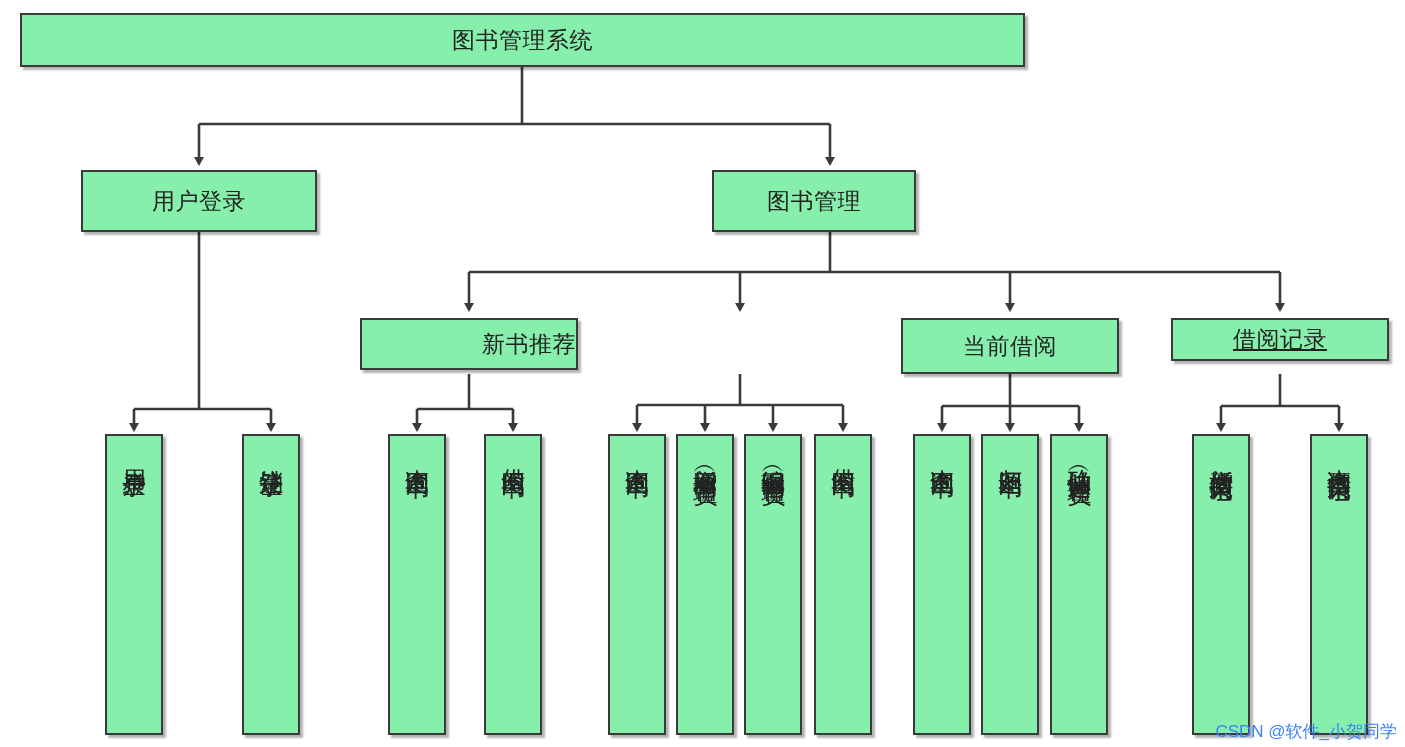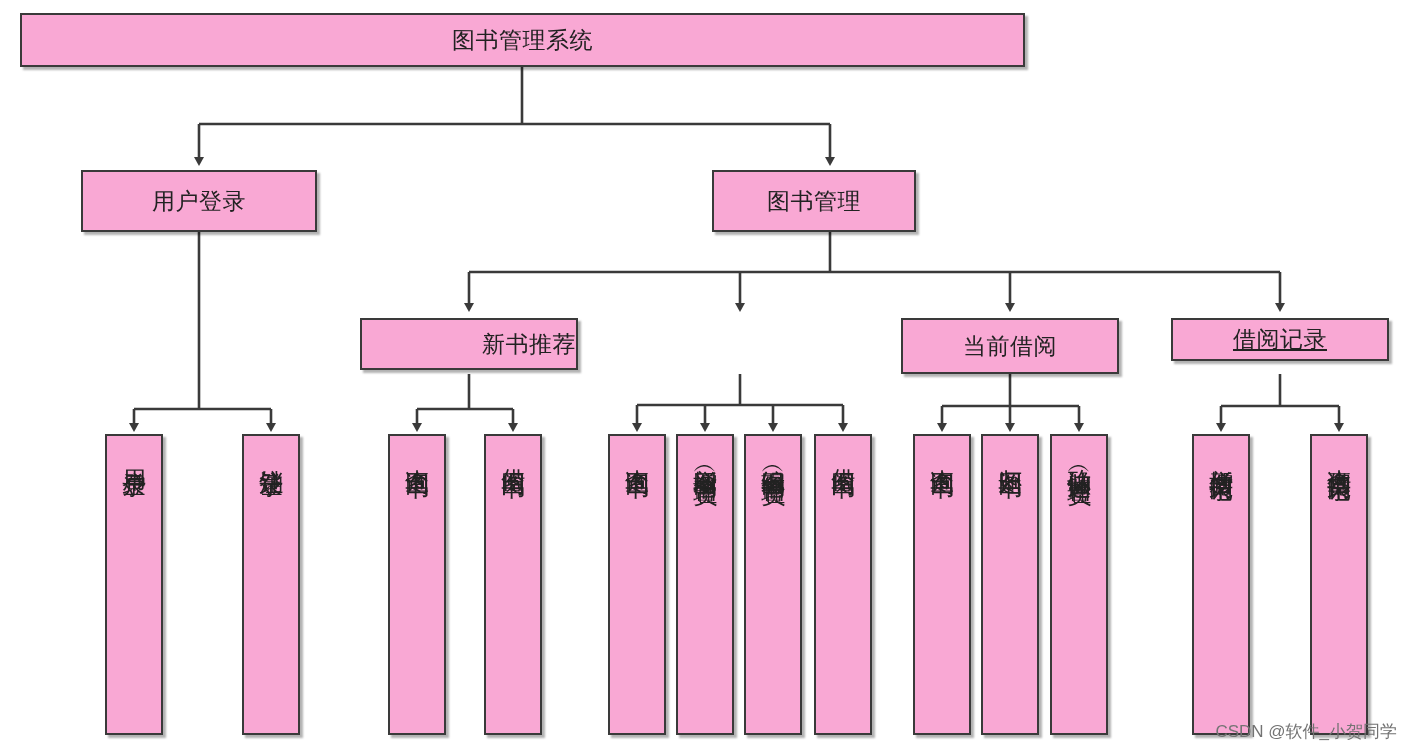--- a/index.html
+++ b/index.html
@@ -20,21 +20,21 @@
   svg#edges {
     position: absolute;
     left: 0;
     top: 0;
     width: 1405px;
     height: 747px;
   }
   .node {
     position: absolute;
     box-sizing: border-box;
-    background: #f9a8d4;
+    background: #86efac;
     border: 2px solid #3a3a3a;
     box-shadow: 3px 3px 2px rgba(0,0,0,0.30);
     display: flex;
     align-items: center;
     justify-content: center;
     color: #222222;
     z-index: 2;
   }
   .node .label {
     display: block;
@@ -56,21 +56,21 @@
     font-size: 24px;
     line-height: 1.02;
     letter-spacing: 2px;
     white-space: nowrap;
   }
   .watermark {
     position: absolute;
     right: 8px;
     bottom: 4px;
     font-size: 17px;
-    color: #737373;
+    color: #3b82f6;
     z-index: 5;
     white-space: nowrap;
     font-family: "Liberation Sans", "DejaVu Sans", sans-serif;
   }
 </style>
 </head>
 <body>
 
 <div id="canvas">
 

